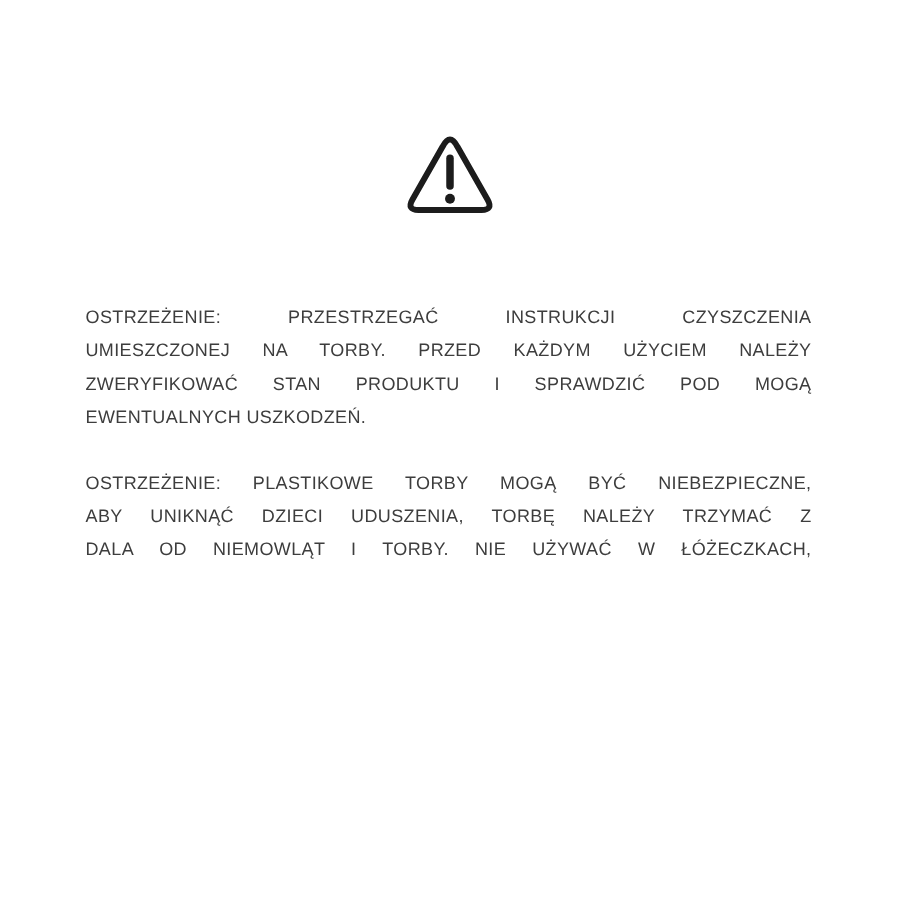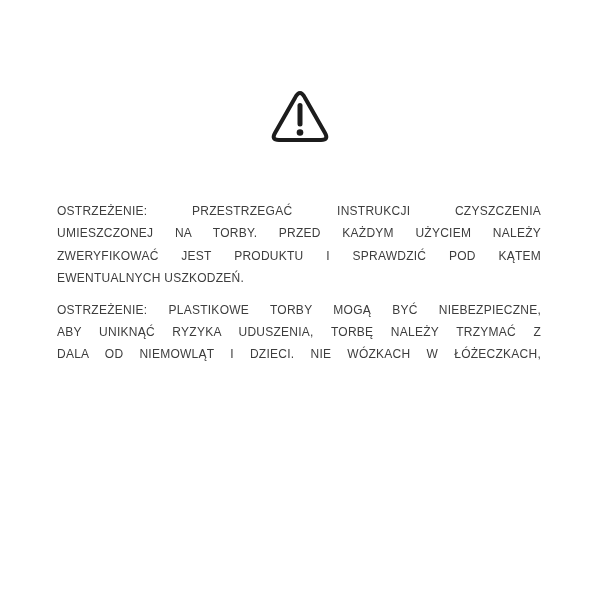--- a/index.html
+++ b/index.html
@@ -45,21 +45,21 @@
     color: #3d3d3d;
     font-size: 12px;
     line-height: 22.4px;
     letter-spacing: 0.25px;
   }
   .para {
     margin: 0;
     padding: 0;
   }
   .para + .para {
-    margin-top: 9px;
+    margin-top: 21px;
   }
   .line {
     display: block;
     white-space: nowrap;
   }
   .line.just {
     text-align: justify;
     text-align-last: justify;
   }
   .line.left {
@@ -76,25 +76,25 @@
     <path class="tri" d="M 28.1,13.7 Q 33,4.2 37.9,13.7 L 58,49 Q 62,56 54,56 L 12,56 Q 4,56 8,49 Z"></path>
     <line class="bar" x1="33" y1="21.5" x2="33" y2="40"></line>
     <circle class="dot" cx="33" cy="48.5" r="3.3"></circle>
   </svg>
 
   <div class="textblock">
 
     <p class="para">
       <span class="line just">OSTRZEŻENIE: PRZESTRZEGAĆ INSTRUKCJI CZYSZCZENIA</span>
       <span class="line just">UMIESZCZONEJ NA TORBY. PRZED KAŻDYM UŻYCIEM NALEŻY</span>
-      <span class="line just">ZWERYFIKOWAĆ JEST PRODUKTU I SPRAWDZIĆ POD KĄTEM</span>
+      <span class="line just">ZWERYFIKOWAĆ STAN PRODUKTU I SPRAWDZIĆ POD MOGĄ</span>
       <span class="line left">EWENTUALNYCH USZKODZEŃ.</span>
     </p>
 
     <p class="para">
       <span class="line just">OSTRZEŻENIE: PLASTIKOWE TORBY MOGĄ BYĆ NIEBEZPIECZNE,</span>
-      <span class="line just">ABY UNIKNĄĆ RYZYKA UDUSZENIA, TORBĘ NALEŻY TRZYMAĆ Z</span>
-      <span class="line just">DALA OD NIEMOWLĄT I DZIECI. NIE WÓZKACH W ŁÓŻECZKACH,</span>
+      <span class="line just">ABY UNIKNĄĆ DZIECI UDUSZENIA, TORBĘ NALEŻY TRZYMAĆ Z</span>
+      <span class="line just">DALA OD NIEMOWLĄT I TORBY. NIE UŻYWAĆ W ŁÓŻECZKACH,</span>
     </p>
 
   </div>
 
 </div>
 
 </body></html>

